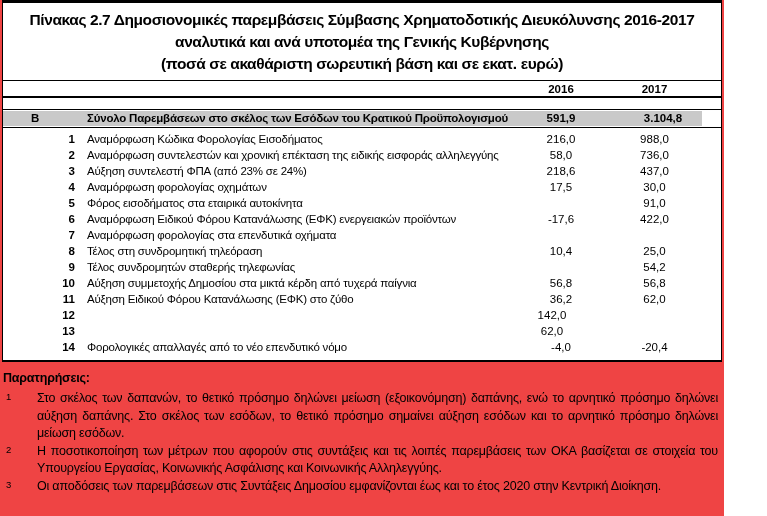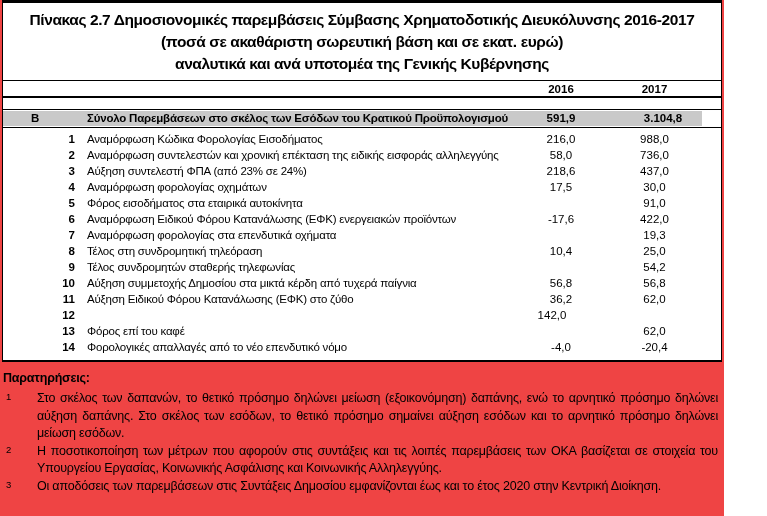--- a/index.html
+++ b/index.html
@@ -75,22 +75,22 @@
 </style>
 </head>
 <body>
 
 <div class="page">
 
   <div class="table-box">
 
     <div class="title-block">
       <div>Πίνακας 2.7 Δημοσιονομικές παρεμβάσεις Σύμβασης Χρηματοδοτικής Διευκόλυνσης 2016-2017</div>
+      <div>αναλυτικά και ανά υποτομέα της Γενικής Κυβέρνησης</div>
       <div>(ποσά σε ακαθάριστη σωρευτική βάση και σε εκατ. ευρώ)</div>
-      <div>αναλυτικά και ανά υποτομέα της Γενικής Κυβέρνησης</div>
     </div>
 
     <div class="grid-row header-row">
       <span class="cell num"></span>
       <span class="cell desc"></span>
       <span class="cell val">2016</span>
       <span class="cell val v17">2017</span>
     </div>
 
     <div class="spacer"></div>
@@ -136,21 +136,20 @@
         <div class="grid-row trow">
     <span class="cell num">6</span>
     <span class="cell desc">Αναμόρφωση Ειδικού Φόρου Κατανάλωσης (ΕΦΚ) ενεργειακών προϊόντων</span>
     <span class="cell val">-17,6</span>
     <span class="cell val v17">422,0</span>
   </div>
         <div class="grid-row trow">
     <span class="cell num">7</span>
     <span class="cell desc">Αναμόρφωση φορολογίας στα επενδυτικά οχήματα</span>
     <span class="cell val"></span>
-    <span class="cell val v17">19,3</span>
   </div>
         <div class="grid-row trow">
     <span class="cell num">8</span>
     <span class="cell desc">Τέλος στη συνδρομητική τηλεόραση</span>
     <span class="cell val">10,4</span>
     <span class="cell val v17">25,0</span>
   </div>
         <div class="grid-row trow">
     <span class="cell num">9</span>
     <span class="cell desc">Τέλος συνδρομητών σταθερής τηλεφωνίας</span>
@@ -169,21 +168,20 @@
     <span class="cell val">36,2</span>
     <span class="cell val v17">62,0</span>
   </div>
         <div class="grid-row trow">
     <span class="cell num">12</span>
     <span class="cell val"></span>
     <span class="cell val v17">142,0</span>
   </div>
         <div class="grid-row trow">
     <span class="cell num">13</span>
-    <span class="cell desc">Φόρος επί του καφέ</span>
     <span class="cell val"></span>
     <span class="cell val v17">62,0</span>
   </div>
         <div class="grid-row trow">
     <span class="cell num">14</span>
     <span class="cell desc">Φορολογικές απαλλαγές από το νέο επενδυτικό νόμο</span>
     <span class="cell val">-4,0</span>
     <span class="cell val v17">-20,4</span>
   </div>
       </div>

